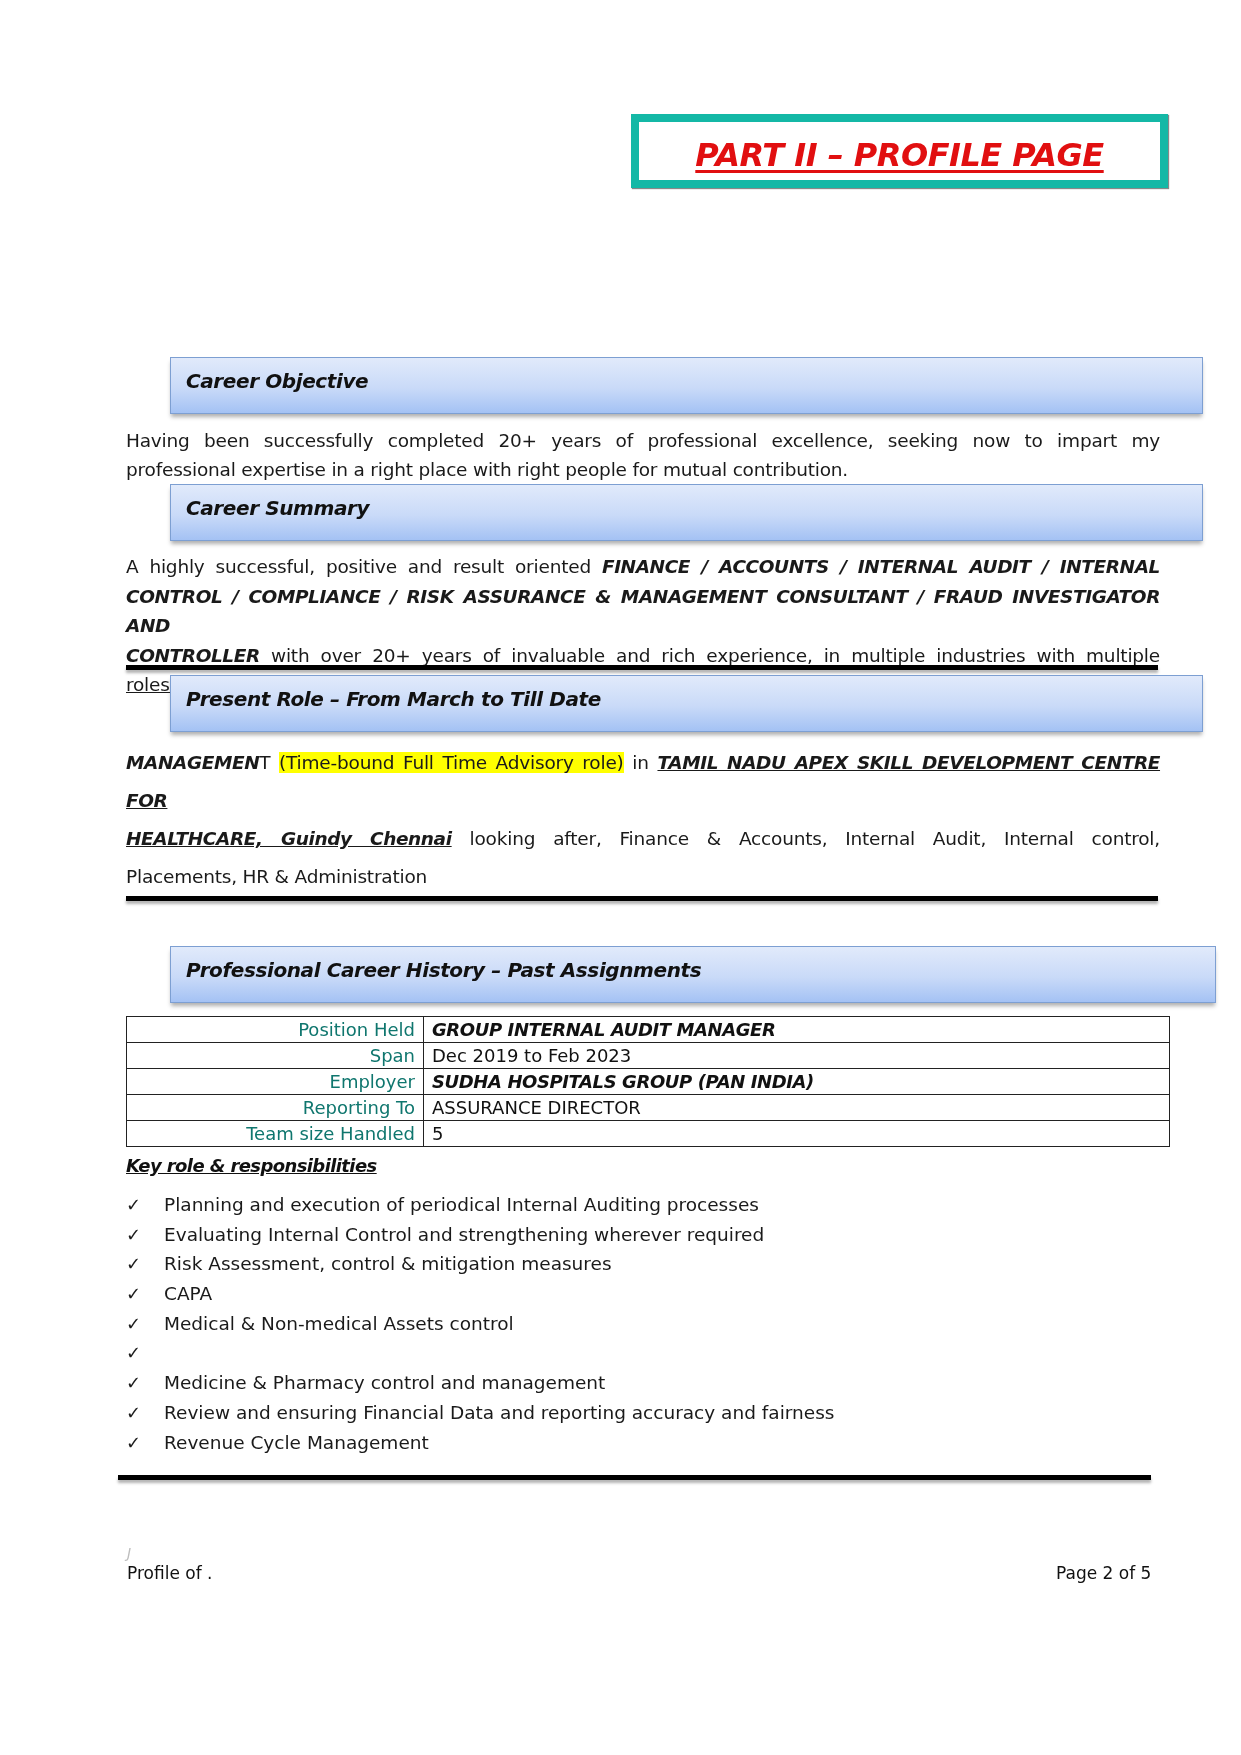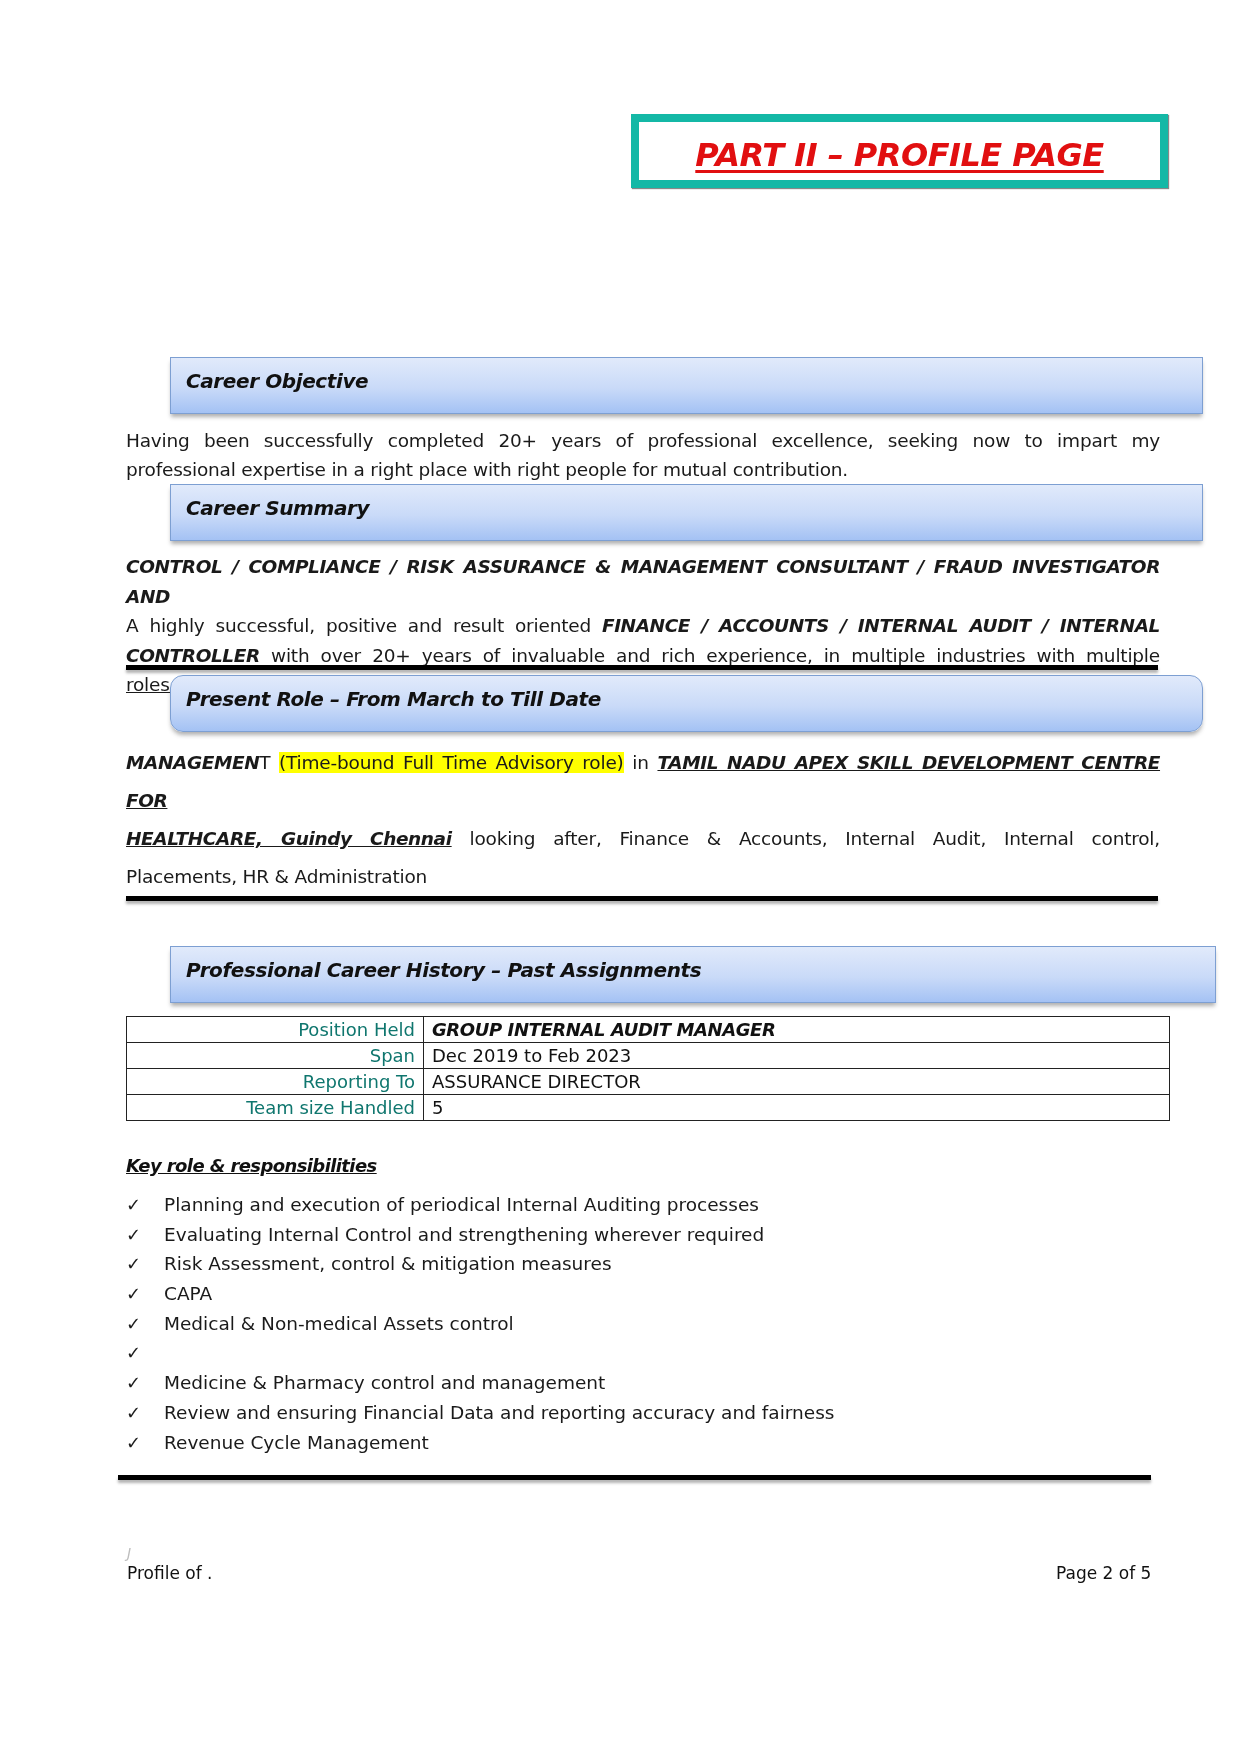--- a/index.html
+++ b/index.html
@@ -70,28 +70,28 @@
 </div>
 <div class="para" style="top:426px;">
   <div class="just" style="height:29px; line-height:29px;">Having been successfully completed 20+ years of professional excellence, seeking now to impart my</div>
   <div style="height:29px; line-height:29px;">professional expertise in a right place with right people for mutual contribution.</div>
 </div>
 
 <div class="sec-bar" style="top:484px; width:1033px;">
   <span>Career Summary</span>
 </div>
 <div class="para" style="top:552px; line-height:29.5px;">
+  <div class="just"><span>A highly successful, positive and result oriented </span><b>FINANCE / ACCOUNTS / INTERNAL AUDIT / INTERNAL</b></div>
   <div class="just"><b>CONTROL / COMPLIANCE / RISK ASSURANCE &amp; MANAGEMENT CONSULTANT / FRAUD INVESTIGATOR AND</b></div>
-  <div class="just"><span>A highly successful, positive and result oriented </span><b>FINANCE / ACCOUNTS / INTERNAL AUDIT / INTERNAL</b></div>
   <div class="just"><b>CONTROLLER</b><span> with over 20+ years of invaluable and rich experience, in multiple industries with multiple</span></div>
   <div class="u">roles. Specially skilled with deep experience with proven track records</div>
 </div>
 <div class="rule" style="left:126px; top:665px; width:1032px;"></div>
 
-<div class="sec-bar" style="top:675px; width:1033px;border-radius:13px;">
+<div class="sec-bar" style="top:675px; width:1033px;">
   <span>Present Role – From March to Till Date</span>
 </div>
 <div class="para" style="top:744px; line-height:38px;">
   <div class="just"><b>MANAGEMEN</b><span>T </span><span class="hl">(Time-bound Full Time Advisory role)</span><span> in </span><b class="u">TAMIL NADU APEX SKILL DEVELOPMENT CENTRE FOR</b></div>
   <div class="just"><b class="u">HEALTHCARE, Guindy Chennai</b><span> looking after, Finance &amp; Accounts, Internal Audit, Internal control,</span></div>
   <div>Placements, HR &amp; Administration</div>
 </div>
 <div class="rule" style="left:126px; top:896px; width:1032px;"></div>
 
 <div class="sec-bar" style="top:946px; width:1046px;">
@@ -100,20 +100,24 @@
 
 <table id="career-table">
   <tbody id="career-tbody">
       <tr>
         <td class="lbl">Position Held</td>
         <td class="val bold">GROUP INTERNAL AUDIT MANAGER</td>
       </tr>
       <tr>
         <td class="lbl">Span</td>
         <td class="val">Dec 2019 to Feb 2023</td>
+      </tr>
+      <tr>
+        <td class="lbl">Employer</td>
+        <td class="val bold">SUDHA HOSPITALS GROUP (PAN INDIA)</td>
       </tr>
       <tr>
         <td class="lbl">Reporting To</td>
         <td class="val">ASSURANCE DIRECTOR</td>
       </tr>
       <tr>
         <td class="lbl">Team size Handled</td>
         <td class="val">5</td>
       </tr>
     </tbody>

